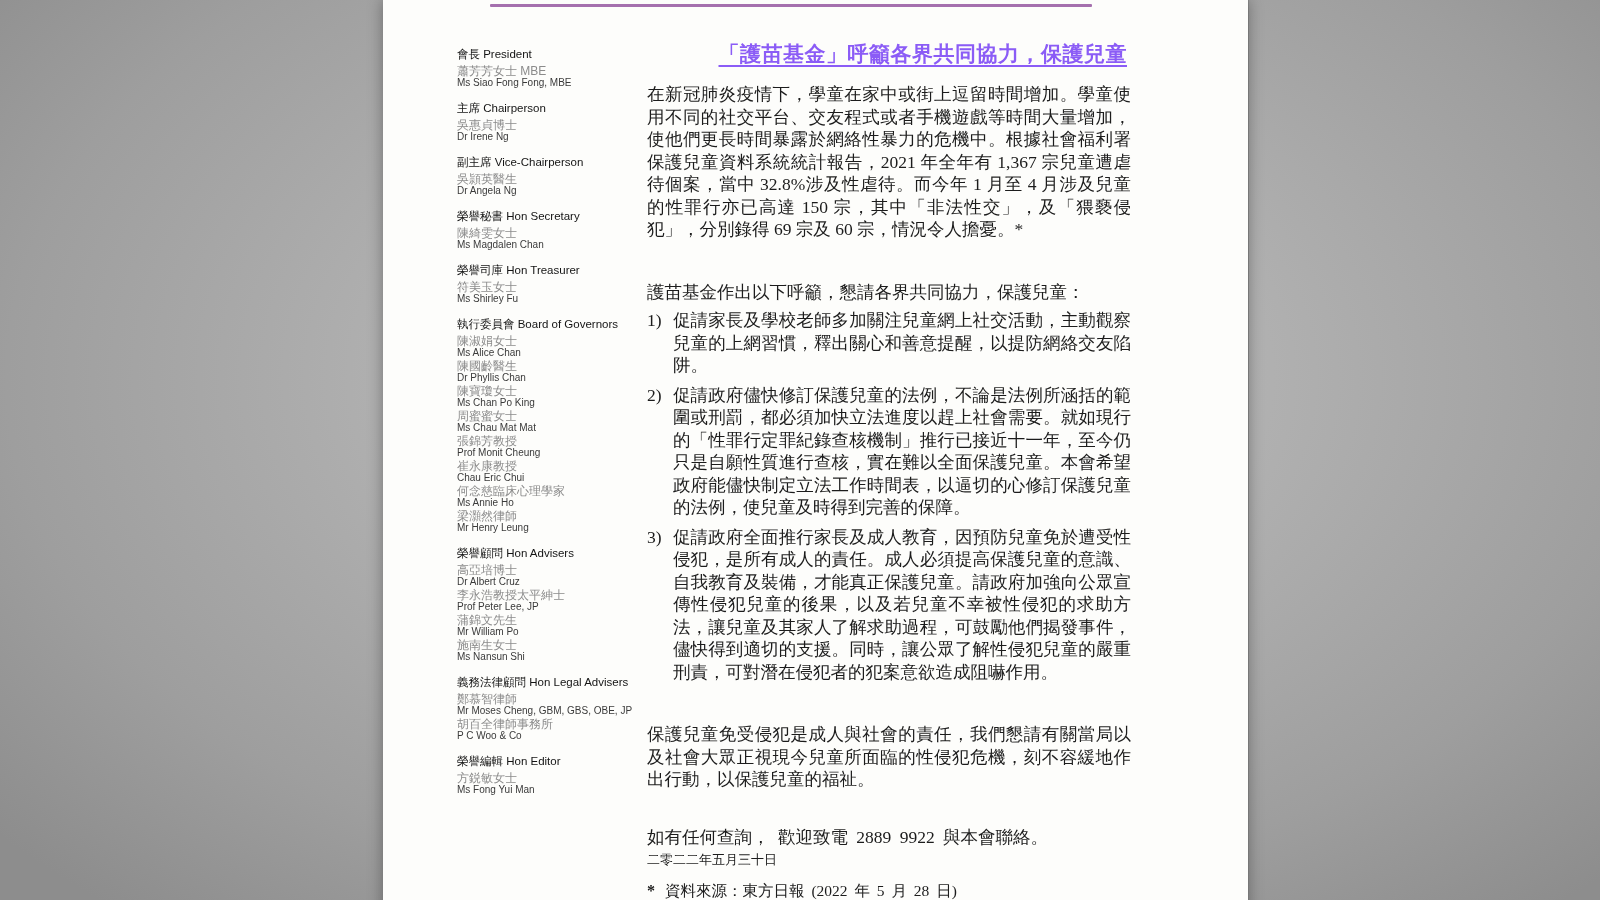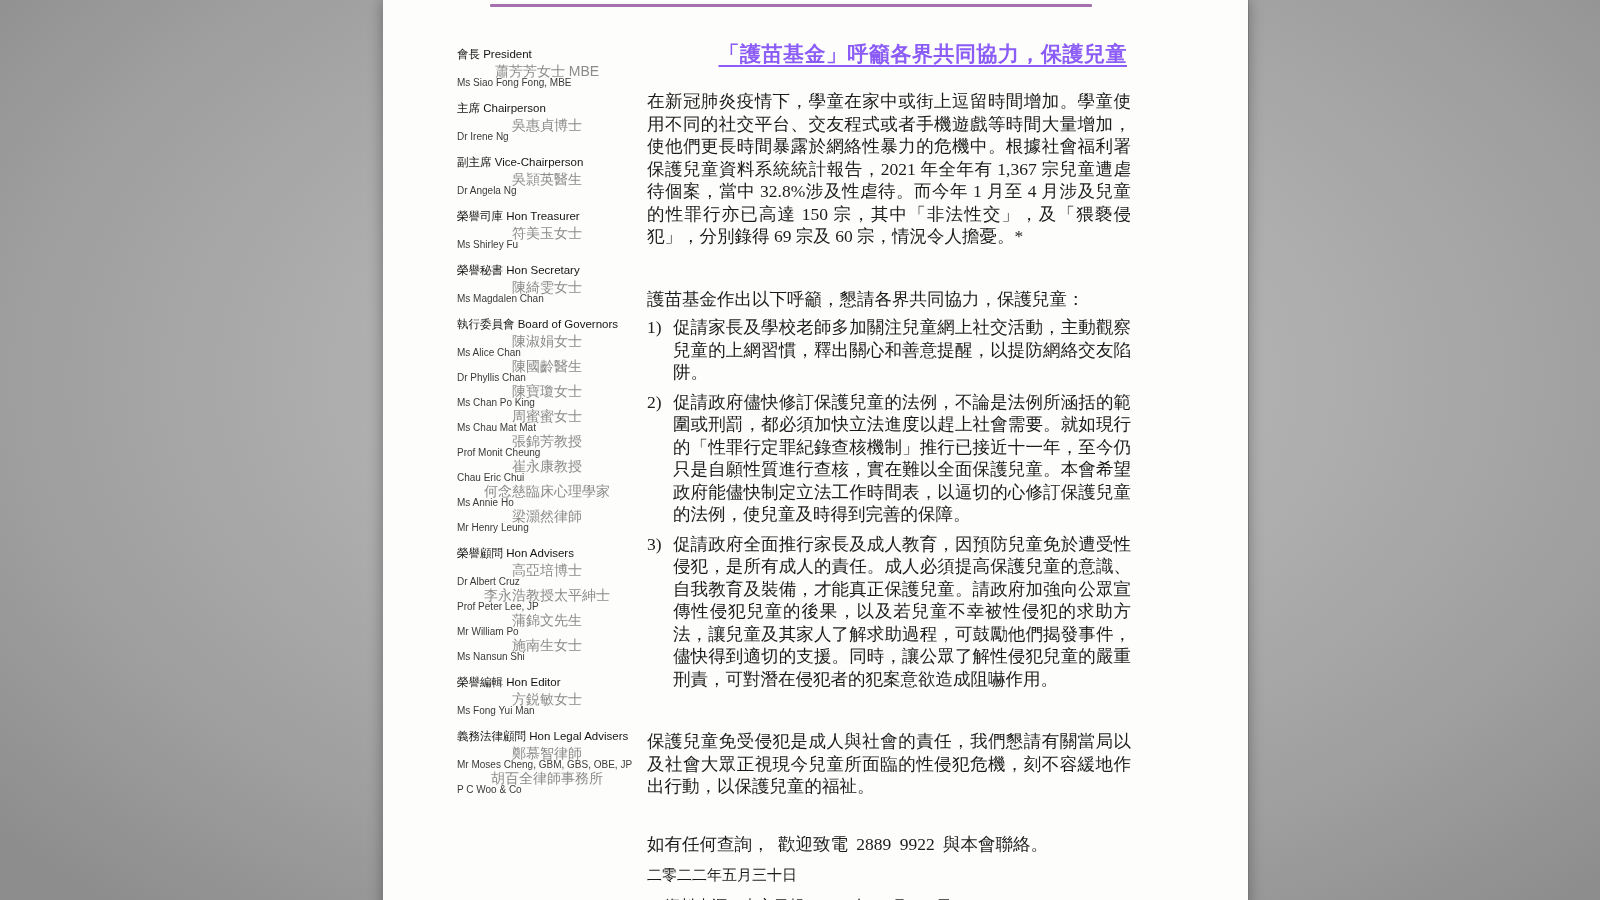--- a/index.html
+++ b/index.html
@@ -35,25 +35,24 @@
   .sb-heading {
     font-size: 11.5px;
     font-weight: normal;
     color: #141414;
     line-height: 14px;
     margin: 0 0 5px 0;
     white-space: nowrap;
   }
   .sb-member { margin: 0 0 3px 0; }
   .sb-zh {
-    font-size: 14px;
+    font-size: 12px;
     line-height: 11px;
     color: #8b8b8b;
     white-space: nowrap;
-    text-align: center;
   }
   .sb-en {
     font-size: 10px;
     line-height: 11px;
     color: #3a3a3a;
     white-space: nowrap;
   }
   
   .main {
     position: absolute;
@@ -71,21 +70,21 @@
     letter-spacing: 0.5px;
     color: #8b5cf6;
     margin: 4px;
   }
   .para {
     font-size: 17.5px;
     line-height: 22.5px;
     text-align: justify;
     margin: 0;
   }
-  .intro { margin-top: 22px; }
+  .intro { margin-top: 15px; }
   .appeal-intro { margin-top: 40px; text-align: left; }
   .appeals { margin-top: 6px; }
   .appeal {
     display: flex;
     font-size: 17.5px;
     line-height: 22.5px;
     margin-bottom: 7px;
   }
   .appeal-num {
     width: 26px;
@@ -97,22 +96,22 @@
   }
   .closing { margin-top: 40px; }
   .contact {
     margin-top: 35px;
     font-size: 17.5px;
     line-height: 22px;
     text-align: left;
     word-spacing: 4px;
   }
   .date-line {
-    margin-top: 9px;
-    font-size: 15px;
+    margin-top: 1px;
+    font-size: 13px;
     line-height: 22px;
   }
   .footnote {
     display: flex;
     margin-top: 10px;
     font-size: 15.5px;
     line-height: 19px;
     color: #1c1c1c;
   }
   .footnote-marker {
@@ -159,42 +158,42 @@
         <div>
 
             <div class="sb-member">
               <div class="sb-zh">吳頴英醫生</div>
               <div class="sb-en">Dr Angela Ng</div>
             </div>
           </div>
       </div>
 
       <div class="sb-section">
+        <div class="sb-heading">榮譽秘書 Hon Secretary</div>
+        <div>
+
+            <div class="sb-member">
+              <div class="sb-zh">陳綺雯女士</div>
+              <div class="sb-en">Ms Magdalen Chan</div>
+            </div>
+          </div>
+      </div>
+
+      <div class="sb-section">
         <div class="sb-heading">榮譽司庫 Hon Treasurer</div>
         <div>
 
             <div class="sb-member">
               <div class="sb-zh">符美玉女士</div>
               <div class="sb-en">Ms Shirley Fu</div>
             </div>
           </div>
       </div>
 
       <div class="sb-section">
-        <div class="sb-heading">榮譽秘書 Hon Secretary</div>
-        <div>
-
-            <div class="sb-member">
-              <div class="sb-zh">陳綺雯女士</div>
-              <div class="sb-en">Ms Magdalen Chan</div>
-            </div>
-          </div>
-      </div>
-
-      <div class="sb-section">
         <div class="sb-heading">執行委員會 Board of Governors</div>
         <div>
 
             <div class="sb-member">
               <div class="sb-zh">陳淑娟女士</div>
               <div class="sb-en">Ms Alice Chan</div>
             </div>
 
             <div class="sb-member">
               <div class="sb-zh">陳國齡醫生</div>
@@ -253,42 +252,42 @@
             </div>
 
             <div class="sb-member">
               <div class="sb-zh">施南生女士</div>
               <div class="sb-en">Ms Nansun Shi</div>
             </div>
           </div>
       </div>
 
       <div class="sb-section">
+        <div class="sb-heading">義務法律顧問 Hon Legal Advisers</div>
+        <div>
+
+            <div class="sb-member">
+              <div class="sb-zh">鄭慕智律師</div>
+              <div class="sb-en">Mr Moses Cheng, GBM, GBS, OBE, JP</div>
+            </div>
+
+            <div class="sb-member">
+              <div class="sb-zh">胡百全律師事務所</div>
+              <div class="sb-en">P C Woo &amp; Co</div>
+            </div>
+          </div>
+      </div>
+
+      <div class="sb-section">
         <div class="sb-heading">榮譽編輯 Hon Editor</div>
         <div>
 
             <div class="sb-member">
               <div class="sb-zh">方鋭敏女士</div>
               <div class="sb-en">Ms Fong Yui Man</div>
-            </div>
-          </div>
-      </div>
-
-      <div class="sb-section">
-        <div class="sb-heading">義務法律顧問 Hon Legal Advisers</div>
-        <div>
-
-            <div class="sb-member">
-              <div class="sb-zh">鄭慕智律師</div>
-              <div class="sb-en">Mr Moses Cheng, GBM, GBS, OBE, JP</div>
-            </div>
-
-            <div class="sb-member">
-              <div class="sb-zh">胡百全律師事務所</div>
-              <div class="sb-en">P C Woo &amp; Co</div>
             </div>
           </div>
       </div>
     </div>
 
   <div class="main">
     <h1 class="doc-title">「護苗基金」呼籲各界共同協力，保護兒童</h1>
 
     <p class="para intro">在新冠肺炎疫情下，學童在家中或街上逗留時間增加。學童使用不同的社交平台、交友程式或者手機遊戲等時間大量增加，使他們更長時間暴露於網絡性暴力的危機中。根據社會福利署保護兒童資料系統統計報告，2021 年全年有 1,367 宗兒童遭虐待個案，當中 32.8%涉及性虐待。而今年 1 月至 4 月涉及兒童的性罪行亦已高達 150 宗，其中「非法性交」，及「猥褻侵犯」，分別錄得 69 宗及 60 宗，情況令人擔憂。*</p>
 

